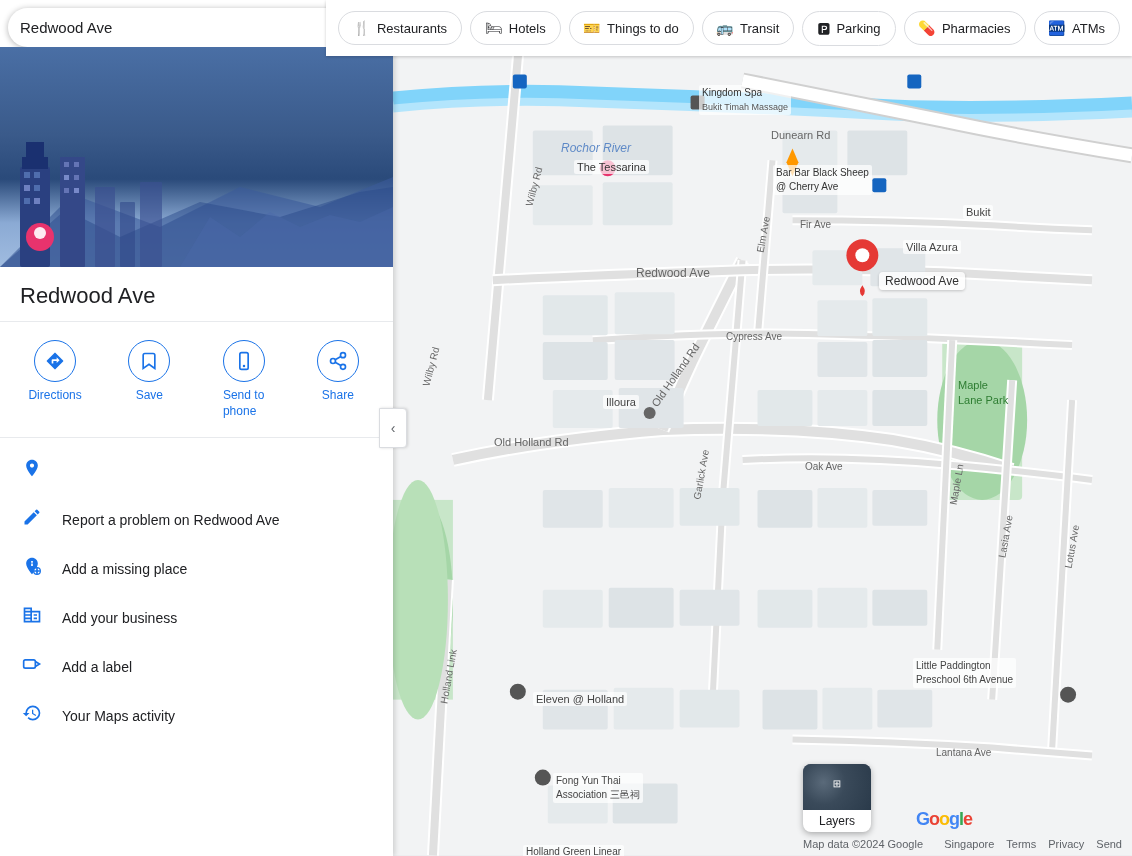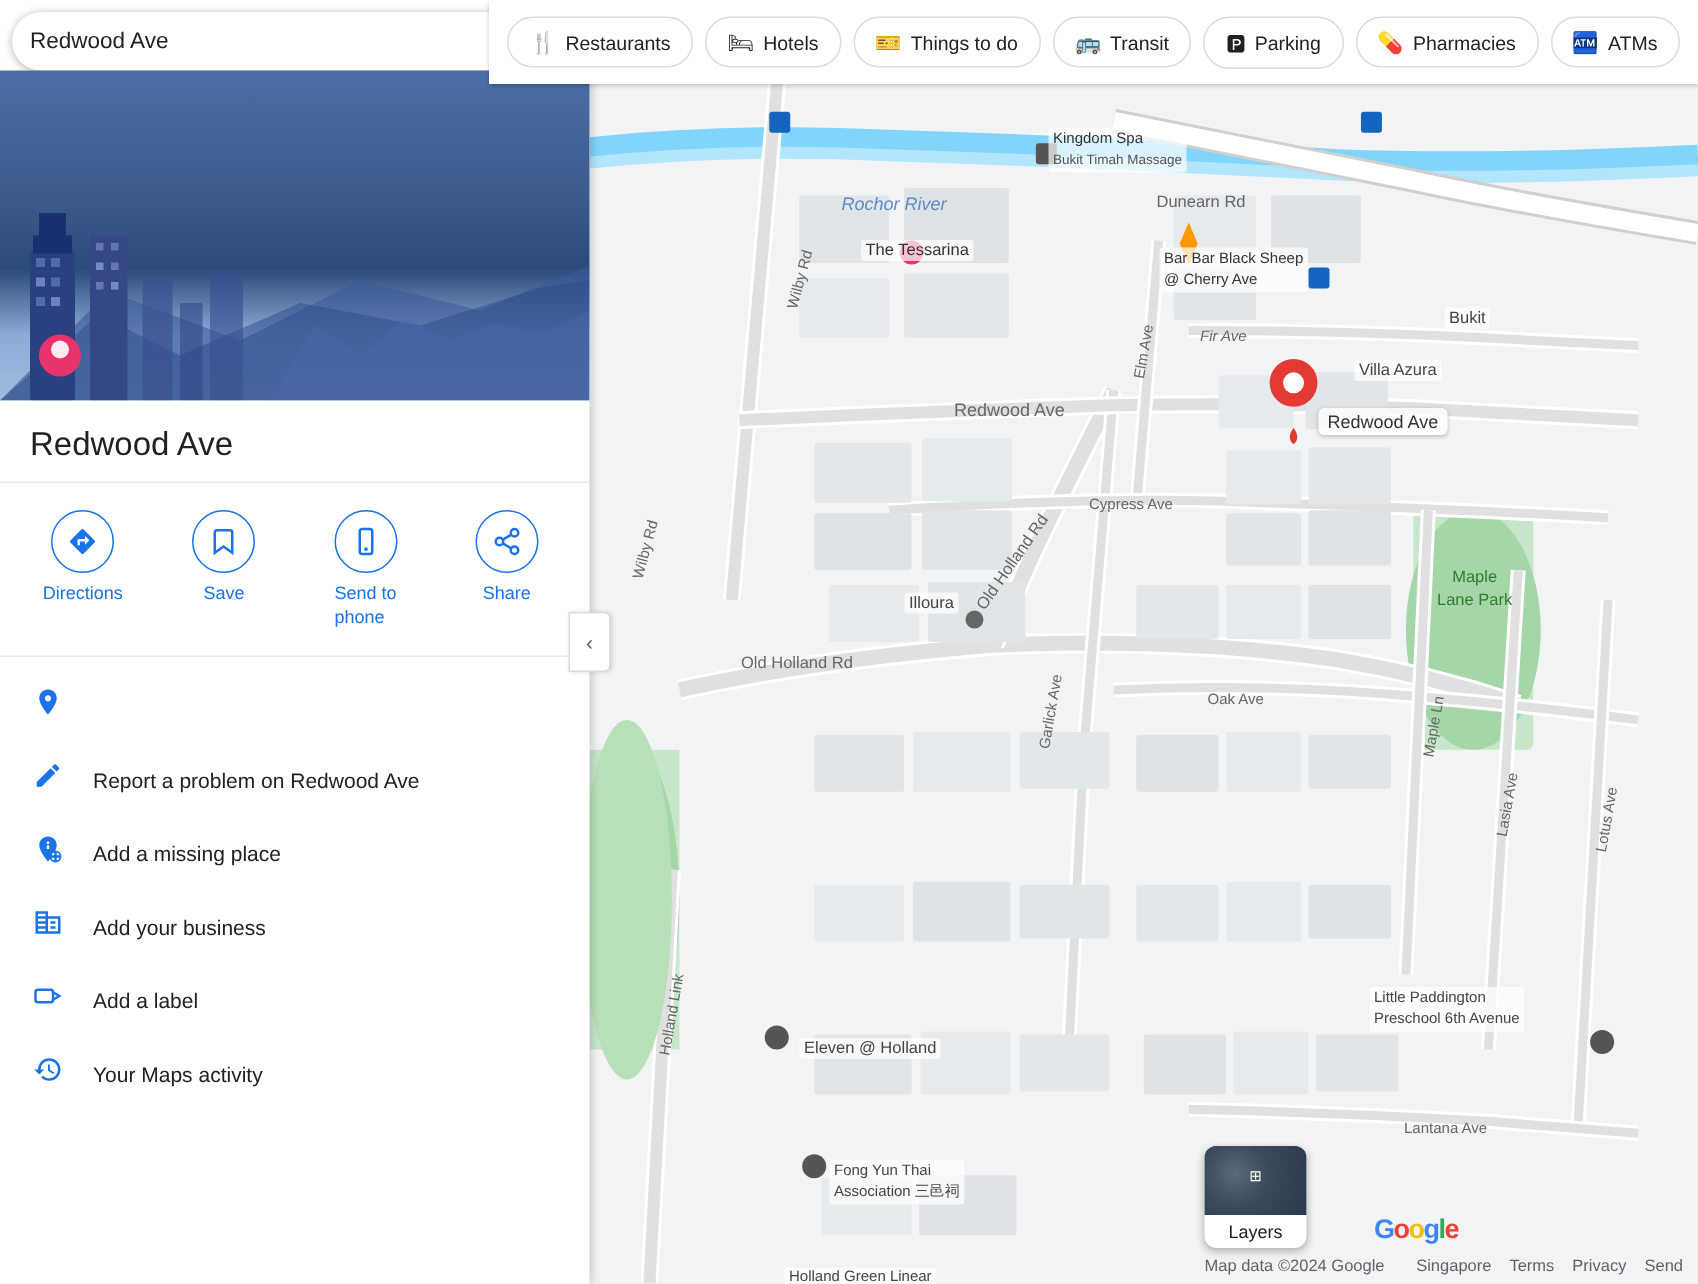--- a/index.html
+++ b/index.html
@@ -274,22 +274,22 @@
       position: absolute;
       font-size: 11px;
       color: #555;
       font-weight: 500;
       pointer-events: none;
       background: rgba(255,255,255,0.7);
       padding: 1px 3px;
       border-radius: 2px;
     }
     .map-label.road { font-size: 10px; color: #666; background: none; }
-    .map-label.water { color: #5f8ac7; font-style: italic; background: none; }
-    .map-label.park { color: #3d8b37; background: none; text-align: center; }
+    .map-label.water { color: #5f8ac7; font-style: italic; background: none; margin-top: 12px; }
+    .map-label.park { color: #3d8b37; background: none; }
   </style>
 </head>
 <body>
 
 <div class="left-panel">
 
   <div class="search-bar">
     <input class="search-input" type="text" value="Redwood Ave" style="">
     <span class="search-icon">
       <svg width="18" height="18" viewBox="0 0 24 24" fill="none">
@@ -620,21 +620,21 @@
     <circle cx="676" cy="695" r="8" fill="#555"></circle>
   </svg>
 
   <div class="map-label water" style="top:128px;left:165px;font-size:12px;color:#5f8ac7;font-style:italic;background:none;">Rochor River</div>
   <div class="map-label road" style="top:128px;left:375px;font-size:11px;background:none;">Dunearn Rd</div>
   <div class="map-label" style="top:85px;left:306px;font-size:10px;color:#333;line-height:1.4;">Kingdom Spa<br><span style="font-size:9px;color:#555">Bukit Timah Massage</span></div>
   <div class="map-label" style="top:160px;left:181px;font-size:11px;color:#333;">The Tessarina</div>
   <div class="map-label" style="top:165px;left:380px;font-size:10px;color:#333;line-height:1.4;">Bar Bar Black Sheep<br>@ Cherry Ave</div>
   <div class="map-label" style="top:205px;left:570px;font-size:11px;color:#444;">Bukit</div>
   <div class="map-label" style="top:240px;left:510px;font-size:11px;color:#444;">Villa Azura</div>
-  <div class="map-label road" style="top:218px;left:404px;background:none;font-style:italic;">Fir Ave</div>
+  <div class="map-label road" style="top:218px;left:404px;background:none;">Fir Ave</div>
   <div class="map-label road" style="top:265px;left:240px;background:none;font-size:12px;">Redwood Ave</div>
   <div class="map-label" style="top:272px;left:486px;font-size:12px;color:#333;font-weight:500;background:rgba(255,255,255,0.8);padding:2px 6px;border-radius:4px;box-shadow:0 1px 3px rgba(0,0,0,0.2);">Redwood Ave</div>
   <div class="map-label road" style="top:330px;left:330px;background:none;">Cypress Ave</div>
   <div class="map-label road" style="top:435px;left:98px;background:none;font-size:11px;">Old Holland Rd</div>
   <div class="map-label road" style="top:368px;left:242px;background:none;font-size:11px;transform:rotate(-55deg);">Old Holland Rd</div>
   <div class="map-label road" style="top:468px;left:280px;background:none;font-size:10px;transform:rotate(-80deg);">Garlick Ave</div>
   <div class="map-label" style="top:395px;left:210px;font-size:11px;color:#444;">Illoura</div>
   <div class="map-label road" style="top:460px;left:409px;background:none;">Oak Ave</div>
   <div class="map-label park" style="top:377px;left:562px;font-size:11px;color:#2e7d32;background:none;line-height:1.4;">Maple<br>Lane Park</div>
   <div class="map-label road" style="top:478px;left:540px;background:none;font-size:10px;transform:rotate(-80deg);">Maple Ln</div>

